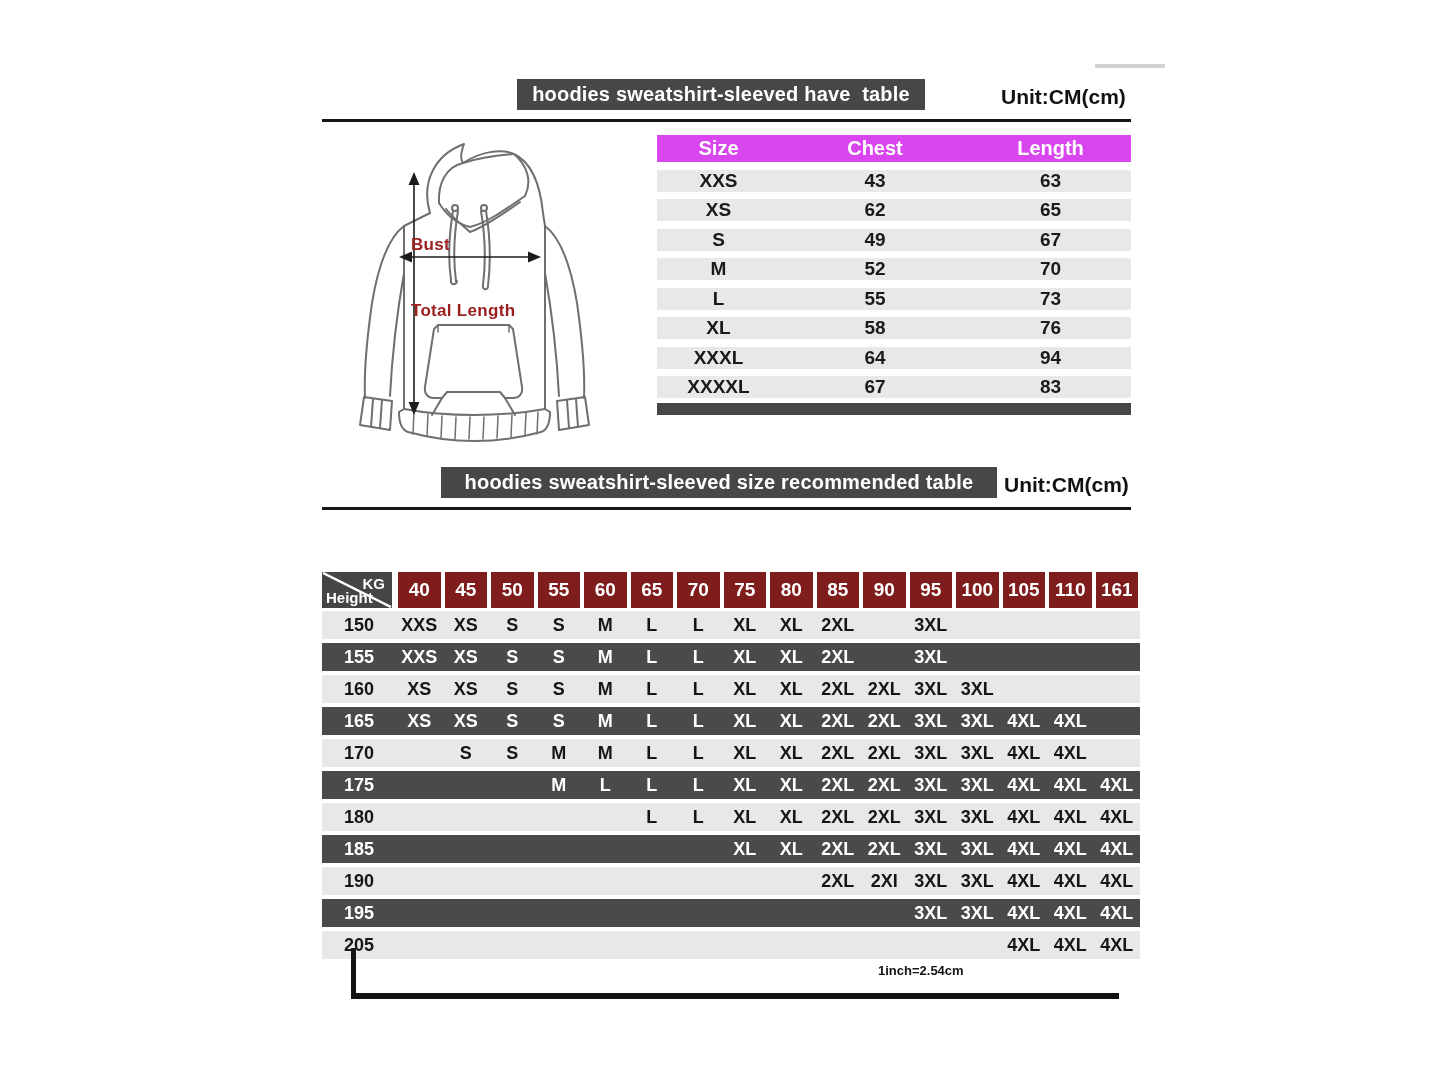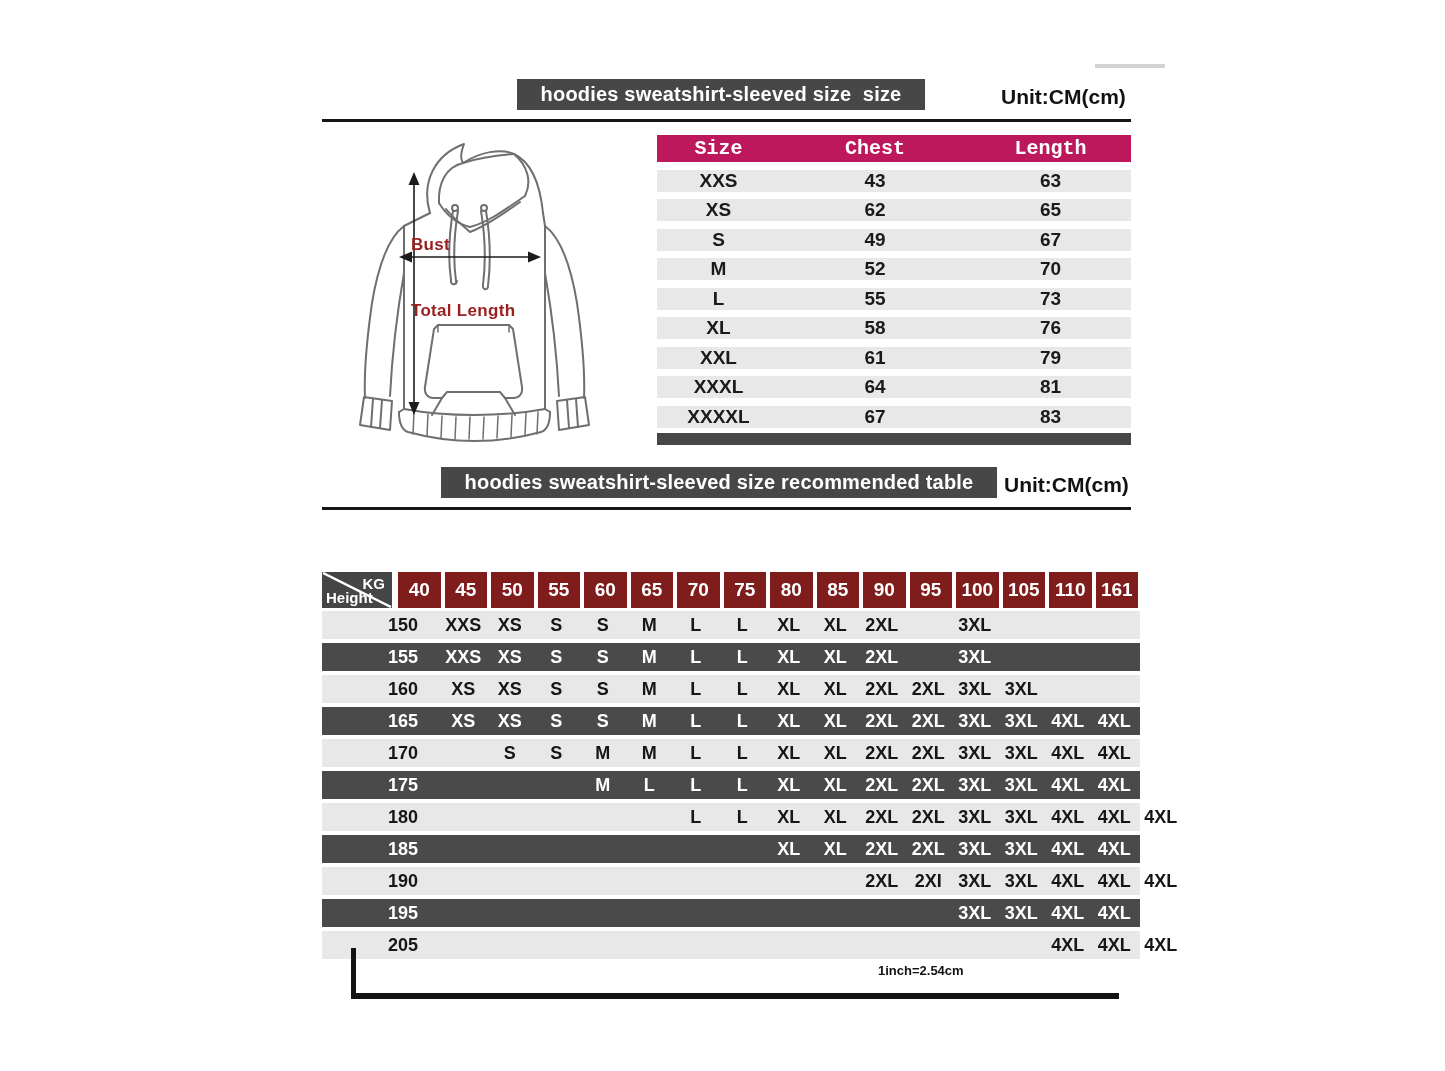--- a/index.html
+++ b/index.html
@@ -21,56 +21,56 @@
   
   #figure { position:absolute; left:342px; top:135px; width:310px; height:325px; }
   #figure svg { position:absolute; left:0; top:0; }
   .fig-label { position:absolute; color:#9b2020; font-weight:bold; font-size:17px; letter-spacing:.3px; }
   #bust-label { left:69px; top:100px; }
   #total-length-label { left:69px; top:166px; }
 
   
   #size-table { position:absolute; left:657px; top:135px; width:474px; }
   .st-grid { display:grid; grid-template-columns:123px 190px 161px; }
-  .st-header { background:#be185d; height:27px; color:#fff; font-weight:bold; font-size:20px;font-family:Liberation Mono, monospace; }
+  .st-header { background:#d946ef; height:27px; color:#fff; font-weight:bold; font-size:20px; }
   .st-header div, .srow div { display:flex; align-items:center; justify-content:center; }
   .srow { background:#e8e8e8; height:22px; margin-top:7.5px; font-weight:bold; font-size:19px; color:#1a1a1a; }
   #size-bottom-bar { height:12px; background:#474747; margin-top:5px; }
 
   
   #matrix { position:absolute; left:322px; top:533px; width:818px;margin-top:39px; }
   .mgrid { display:grid; grid-template-columns:74px repeat(16, 46.5px); }
   .mhead { height:36px; }
   .hcell { margin:0 2px; background:#7f1d1d; color:#fff; font-weight:bold; font-size:19px;
            display:flex; align-items:center; justify-content:center; }
   #corner { position:relative; margin-right:4px; background:#454545; color:#fff; }
   #corner .kg { position:absolute; top:3px; right:7px; font-size:15px; font-weight:bold; }
   #corner .hlabel { position:absolute; bottom:2px; left:4px; font-size:15px; font-weight:bold; }
   #corner svg { position:absolute; left:0; top:0; }
   .mrow { height:28px; font-weight:bold; font-size:18px; }
-  #matrix-rows .mrow { margin-top:4px;padding-left:44px; }
+  #matrix-rows .mrow { margin-top:4px; }
   #matrix-rows .mrow:first-child { margin-top:3px; }
   .mrow.light { background:#e8e8e8; color:#161616; }
   .mrow.dark  { background:#4a4a4a; color:#ffffff; }
   .mrow div { display:flex; align-items:center; justify-content:center; }
 
   
   #footnote-vbar { position:absolute; left:351px; top:948px; width:5px; height:50px; background:#131313; }
   #footnote-hbar { position:absolute; left:351px; top:993px; width:768px; height:6px; background:#131313; }
   #footnote-text { position:absolute; left:366px; top:961px; font-size:19px; font-weight:bold; color:#131313; white-space:pre; }
   #footnote-conv { position:absolute; left:878px; top:963px; font-size:13px; font-weight:bold; color:#131313; }
 </style>
 </head>
 <body>
 
 <div id="canvas">
 
   <div id="artifact-dash"></div>
 
-  <div class="title-bar" id="title1">hoodies sweatshirt-sleeved size  size</div>
+  <div class="title-bar" id="title1">hoodies sweatshirt-sleeved have  table</div>
   <div class="unit" id="unit1">Unit:CM(cm)</div>
   <div class="rule" id="rule1"></div>
 
   <div id="figure">
     <svg width="310" height="325" viewBox="0 0 310 325">
       <g stroke="#6f6f6f" stroke-width="2" fill="none" stroke-linecap="round" stroke-linejoin="round">
 
         <path d="M88,78 C79,48 92,20 122,9 C119,17 118,24 121,28 C138,17 159,13 172,19 C189,27 198,48 201,78"></path>
         <path d="M121,28 C104,32 96,48 97,68"></path>
         <path d="M121,28 C140,22 160,20 172,19"></path>
@@ -152,28 +152,23 @@
           <div>L</div>
           <div>55</div>
           <div>73</div>
         </div>
         <div class="st-grid srow">
           <div>XL</div>
           <div>58</div>
           <div>76</div>
         </div>
         <div class="st-grid srow">
-          <div>XXL</div>
-          <div>61</div>
-          <div>79</div>
-        </div>
-        <div class="st-grid srow">
           <div>XXXL</div>
           <div>64</div>
-          <div>81</div>
+          <div>94</div>
         </div>
         <div class="st-grid srow">
           <div>XXXXL</div>
           <div>67</div>
           <div>83</div>
         </div>
       </div>
     <div id="size-bottom-bar"></div>
   </div>
 

